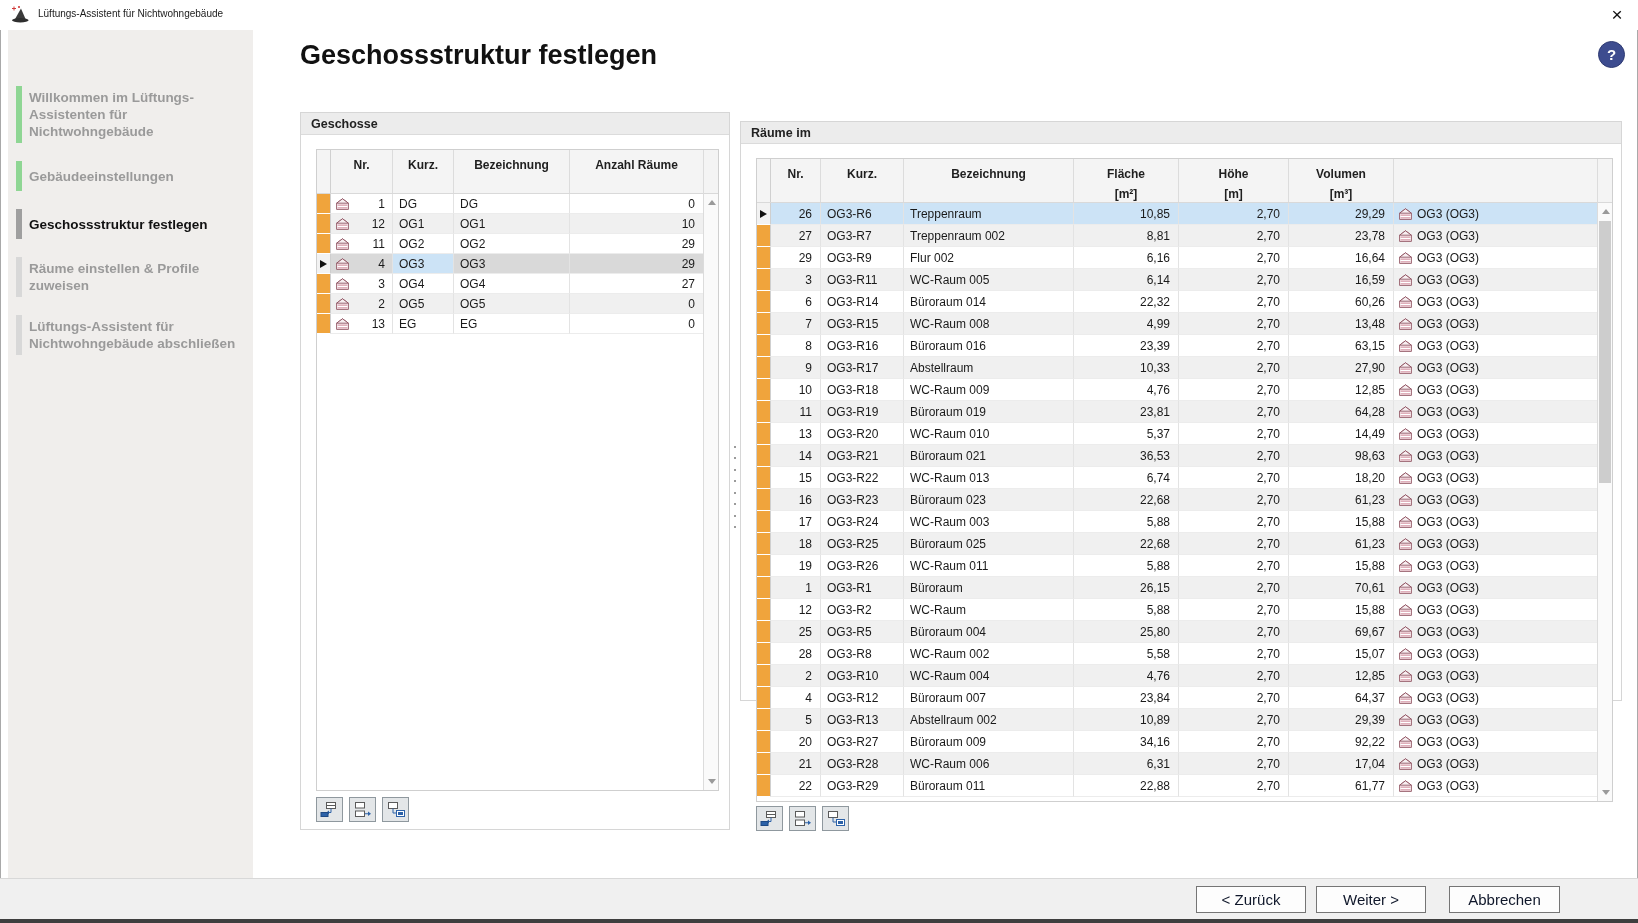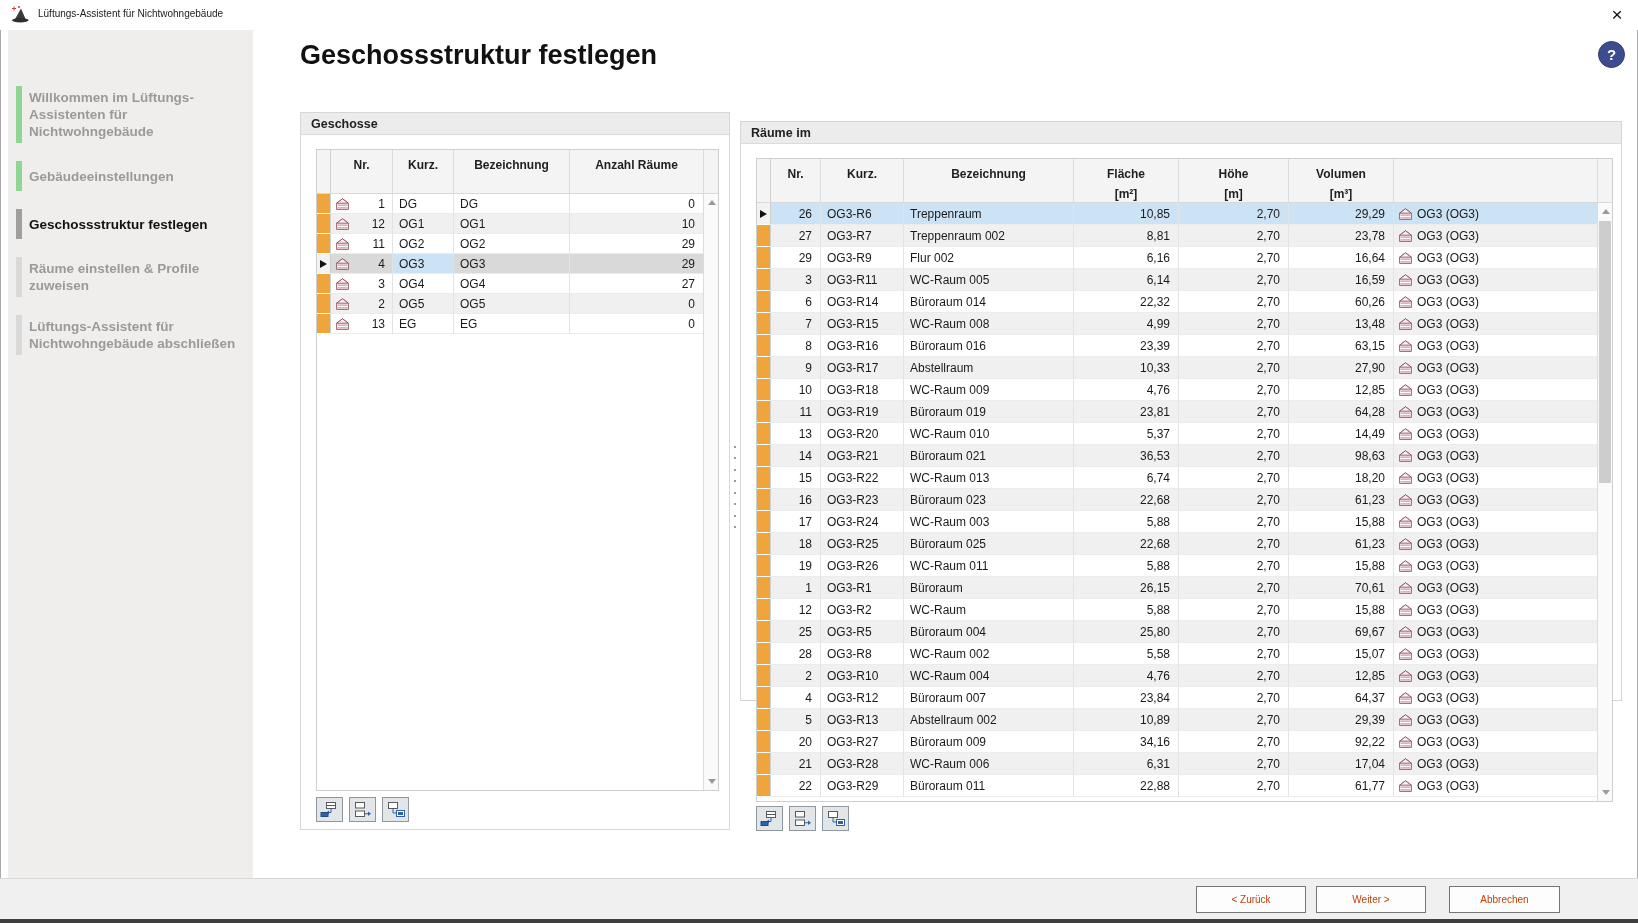--- a/index.html
+++ b/index.html
@@ -81,22 +81,22 @@
   .tb { width:27px; height:25px; background:#e3e6e8; border:1px solid #8f989e; display:flex; align-items:center;
         justify-content:center; cursor:pointer; padding:0; }
 
   
   .splitter { position:absolute; left:731px; top:446px; width:8px; height:82px; display:flex; flex-direction:column;
               align-items:center; justify-content:space-between; cursor:col-resize; }
   .splitter i { width:2px; height:2px; background:#7a7a7a; border-radius:50%; }
 
   
   .footer { position:absolute; left:0; top:878px; width:100%; height:41px; background:#f0f0f0; border-top:1px solid #d8d8d8; }
-  .fbtn { position:absolute; top:7px; height:27px; background:#fdfdfd; border:1px solid #757575; font-size:10px;
-          color:#c2410c; cursor:pointer; font-family:"Liberation Sans",sans-serif; }
+  .fbtn { position:absolute; top:7px; height:27px; background:#fdfdfd; border:1px solid #757575; font-size:15px;
+          color:#0f172a; cursor:pointer; font-family:"Liberation Sans",sans-serif; }
   .btn-back { left:1196px; width:110px; }
   .btn-next { left:1316px; width:110px; }
   .btn-cancel { left:1449px; width:111px; }
   .bottom-strip { position:absolute; left:0; top:919px; width:100%; height:4px; background:#3e3e3e; }
 </style>
 </head>
 <body>
 
 <div class="window">
 

